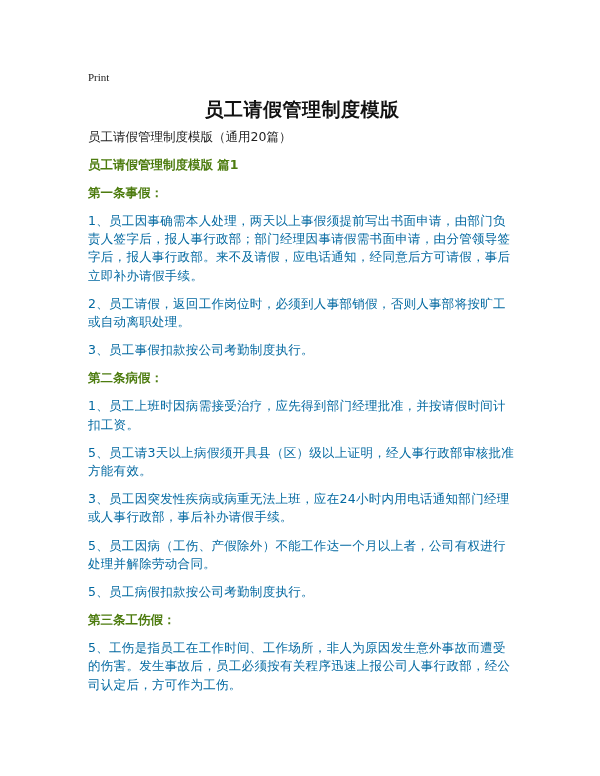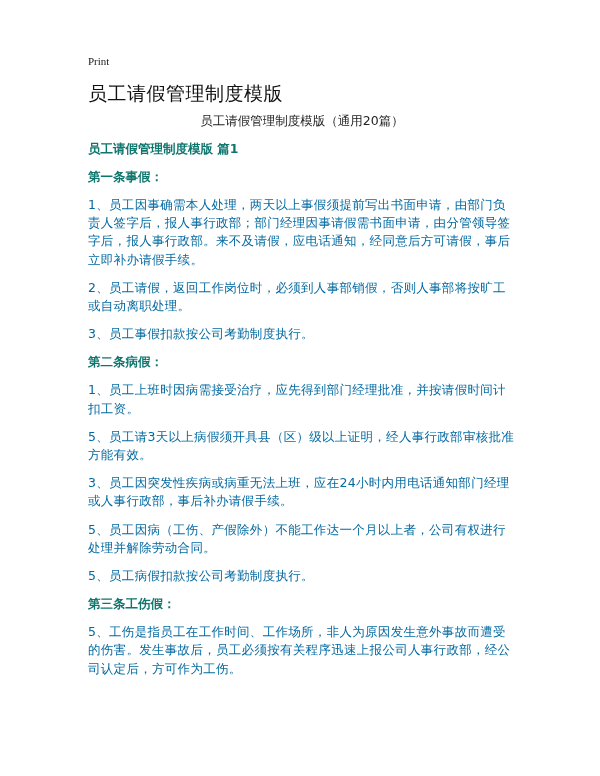--- a/index.html
+++ b/index.html
@@ -11,52 +11,51 @@
     width: 600px;
     height: 776px;
     position: relative;
     overflow: hidden;
     font-family: "DejaVu Sans", "Liberation Sans", sans-serif;
     color: #1a1a1a;
   }
   .page {
     position: absolute;
     left: 88px;
-    top: 54px;
+    top: 70px;
     width: 428px;
   }
   .print-label {
     font-family: "Liberation Serif", "DejaVu Serif", serif;
     font-size: 11px;
     line-height: 14px;
     color: #222;
     margin: 0 0 12px 0;
   }
   .doc-title {
     font-size: 19px;
     line-height: 26px;
-    text-align: left;
-    font-weight: normal;
+    text-align: center;
+    font-weight: bold;
     margin: 0 0 6px 0;
     color: #111;
     letter-spacing: 0.5px;
   }
   .subtitle {
     font-size: 12.5px;
     line-height: 18px;
     margin: 0 0 10px 0;
     color: #222;
-    text-align: center;
   }
   .section-heading {
     font-size: 12.5px;
     line-height: 18px;
     font-weight: bold;
     margin: 0 0 10px 0;
-    color: #0f766e;
+    color: #4d7c0f;
   }
   .para {
     font-size: 12.5px;
     line-height: 18.2px;
     margin: 0 0 10px 0;
     color: #0369a1;
     letter-spacing: 0.3px;
     word-break: break-all;
   }
 </style>

